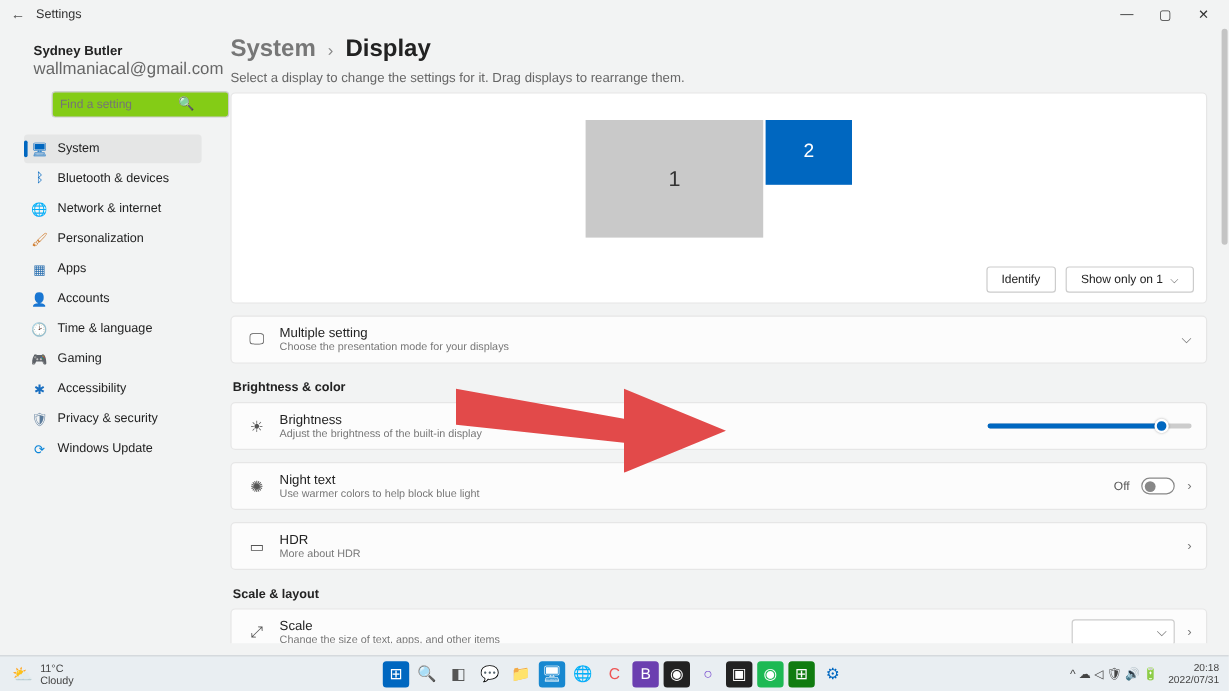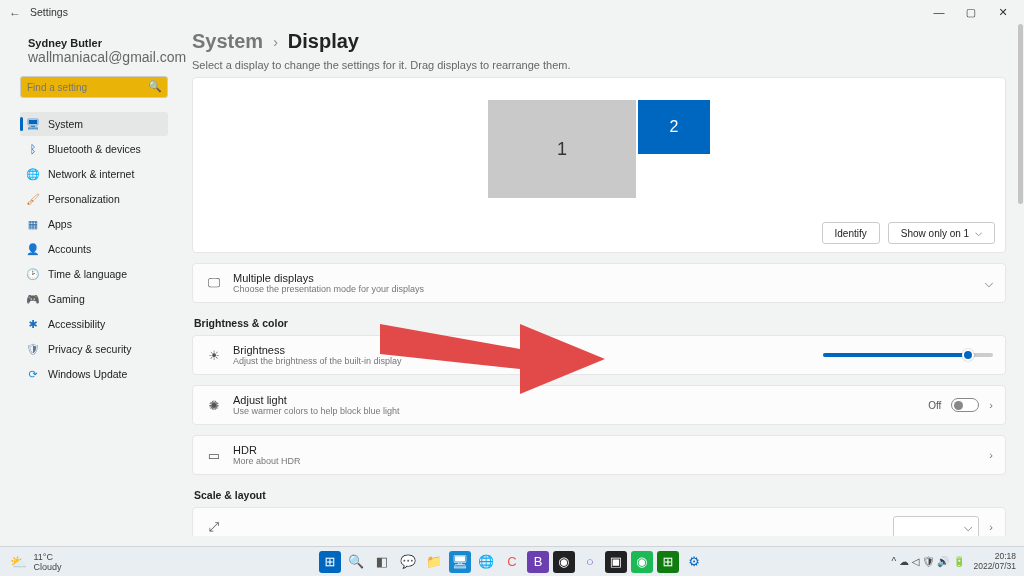--- a/index.html
+++ b/index.html
@@ -11,21 +11,21 @@
   .winbtns { margin-left: auto; display: flex; gap: 18px; padding-right: 8px; color: #333; }
   .winbtns span { width: 14px; text-align: center; font-size: 11px; }
 
   .content { display: flex; height: 512px; }
   .sidebar { width: 174px; padding: 8px 6px 0 20px; }
   .user { display: flex; align-items: center; gap: 8px; margin: 4px 0 10px 0; }
   .avatar { width: 30px; height: 30px; border-radius: 50%; background: radial-gradient(circle at 35% 30%, #777, #222); }
   .user .name { font-weight: 600; font-size: 11px; }
   .user .email { font-size: 14px; color: #666; }
   .search { position: relative; margin-bottom: 14px; }
-  .search input { width: 100%; height: 22px; border: 1px solid #ccc; border-radius: 3px; background: #eab308; padding: 0 22px 0 6px; font-size: 10px; }
+  .search input { width: 100%; height: 22px; border: 1px solid #ccc; border-radius: 3px; background: #84cc16; padding: 0 22px 0 6px; font-size: 10px; margin-left: 23px; }
   .search .icon { position: absolute; right: 6px; top: 4px; color: #888; font-size: 11px; }
   .nav { list-style: none; display: flex; flex-direction: column; gap: 1px; }
   .nav li { display: flex; align-items: center; gap: 8px; height: 24px; padding: 0 6px; border-radius: 3px; font-size: 10.5px; cursor: default; }
   .nav li.sel { background: #e5e6e6; position: relative; }
   .nav li.sel::before { content: ""; position: absolute; left: 0; top: 5px; bottom: 5px; width: 3px; background: #0067c0; border-radius: 2px; }
   .nav .ic { width: 14px; text-align: center; font-size: 11px; }
 
   .main { flex: 1; padding: 6px 18px 0 18px; overflow: hidden; }
   .crumb { display: flex; align-items: center; gap: 10px; }
   .crumb .p1 { font-size: 20px; font-weight: 600; color: #777; }
@@ -172,21 +172,21 @@
         <div class="btn">
             <span>Show only on 1</span>
             <span class="chev">⌵</span>
           </div>
       </div>
     </div>
 
     <div class="row" style="margin-top:10px;">
       <span class="ic">🖵</span>
       <div class="txt">
-        <div class="t">Multiple displays</div>
+        <div class="t">Multiple setting</div>
         <div class="s">Choose the presentation mode for your displays</div>
       </div>
       <div class="right">
           <span class="chev">⌵</span>
         </div>
     </div>
 
     <div class="sectlabel">Brightness &amp; color</div>
 
     <div class="row">
@@ -199,21 +199,21 @@
         <div class="slider">
           <div class="fill" id="bfill" style="width: 85%;"></div>
           <div class="thumb" id="bthumb" style="left: 85%;"></div>
         </div>
       </div>
     </div>
 
     <div class="row" style="margin-top:10px;">
       <span class="ic">✺</span>
       <div class="txt">
-        <div class="t">Adjust light</div>
+        <div class="t">Night text</div>
         <div class="s">Use warmer colors to help block blue light</div>
       </div>
       <div class="right">
         <span class="offlabel">Off</span>
         <div class="toggle">
             <div class="knob"></div>
           </div>
         <span class="chev">›</span>
       </div>
     </div>
@@ -226,20 +226,24 @@
       </div>
       <div class="right">
           <span class="chev">›</span>
         </div>
     </div>
 
     <div class="sectlabel">Scale &amp; layout</div>
 
     <div class="row">
       <span class="ic">⤢</span>
+      <div class="txt">
+        <div class="t">Scale</div>
+        <div class="s">Change the size of text, apps, and other items</div>
+      </div>
       <div class="right">
         <div class="dropdown">
             <span class="chev">⌵</span>
           </div>
         <span class="chev">›</span>
       </div>
     </div>
 
   </div>
 </div>

